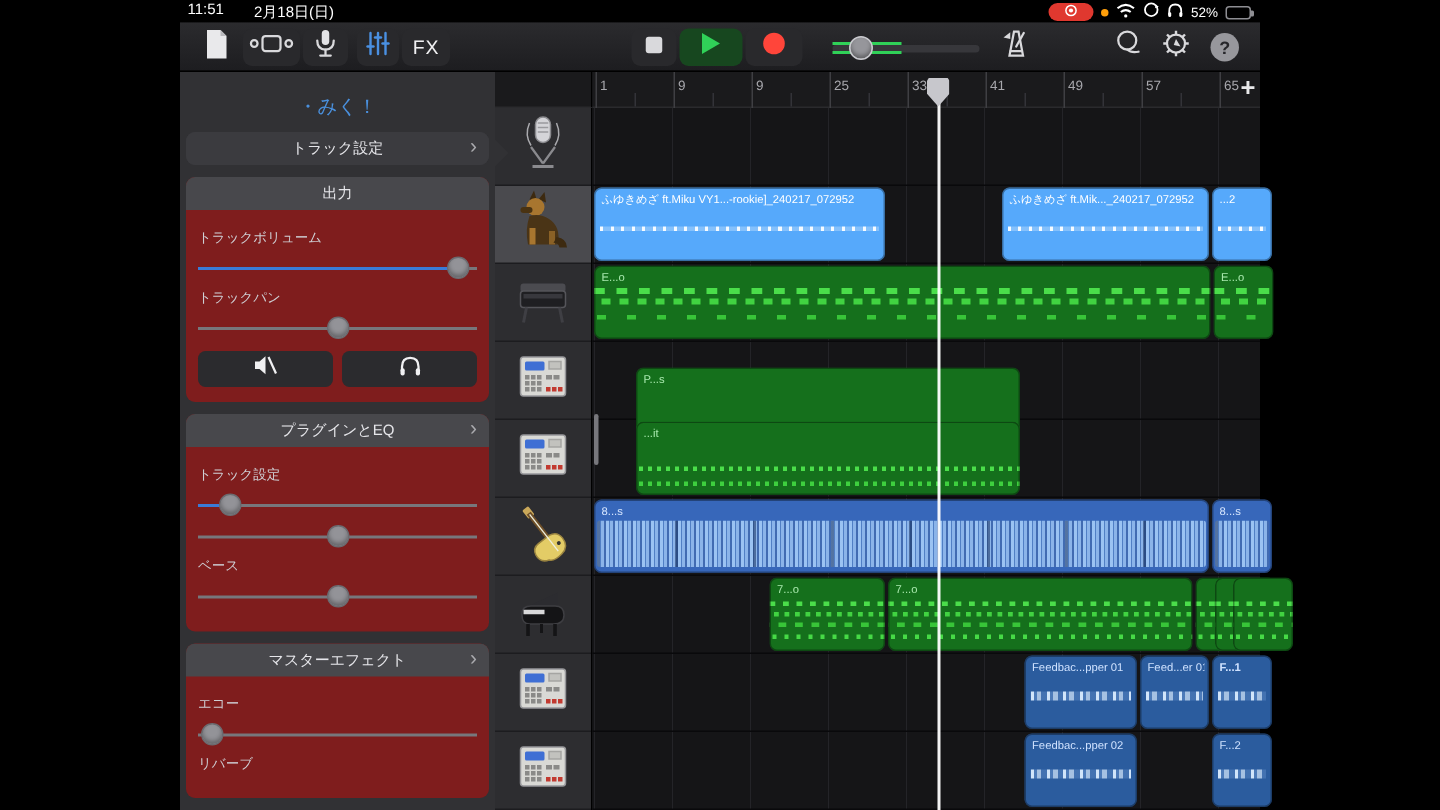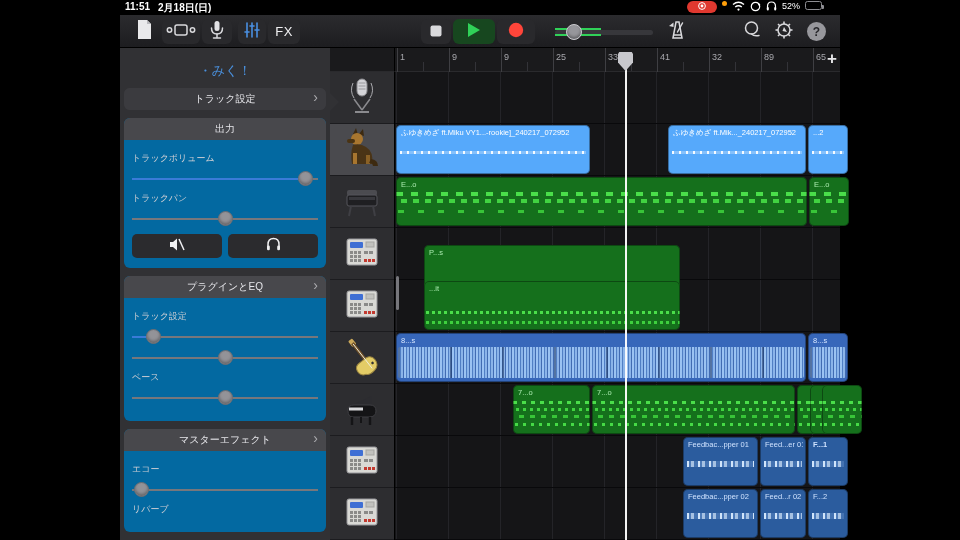--- a/index.html
+++ b/index.html
@@ -2,22 +2,22 @@
 <html><head>
 <meta charset="utf-8">
 <style>
   html,body{margin:0;padding:0;background:#000;}
   *{box-sizing:border-box;font-family:"Liberation Sans","DejaVu Sans",sans-serif;}
   #stage{position:relative;width:960px;height:540px;background:#000;overflow:hidden;}
   #app{position:absolute;left:120px;top:0;width:720px;height:540px;background:#101012;}
 
   
   #statusbar{position:absolute;left:0;top:0;width:720px;height:15px;background:#000;color:#fff;font-size:10px;}
-  #status-left{position:absolute;left:5px;top:1px;display:flex;gap:8px;font-weight:bold;}
-  #status-right{position:absolute;right:18px;top:1px;display:flex;gap:5px;}
+  #status-left{position:absolute;left:5px;top:1px;display:flex;gap:20px;font-weight:normal;}
+  #status-right{position:absolute;right:6px;top:1px;display:flex;align-items:center;gap:5px;}
   #rec-pill{width:30px;height:12px;border-radius:7px;background:#e0382f;display:flex;align-items:center;justify-content:center;}
   #orange-dot{width:5px;height:5px;border-radius:50%;background:#ff9f0a;}
   #battery-pct{font-size:9px;color:#fff;}
   #battery{position:relative;width:17px;height:9px;border:1px solid #8e8e93;border-radius:2.5px;padding:1px;}
   #battery .fill{width:52%;height:100%;background:#f7ce46;border-radius:1px;}
   #battery .nub{position:absolute;right:-3px;top:2.5px;width:2px;height:4px;background:#8e8e93;border-radius:0 1px 1px 0;}
 
   
   #toolbar{position:absolute;left:0;top:15px;width:720px;height:33px;background:linear-gradient(#2b2b2e,#1d1d20);border-bottom:1px solid #000;}
   .tb-item{position:absolute;top:4px;height:25px;display:flex;align-items:center;justify-content:center;}
@@ -26,21 +26,21 @@
   #play-btn{background:#17471f;}
   #help-btn{width:19px;height:19px;border-radius:50%;background:#97979c;color:#26262a;font-size:12px;font-weight:bold;top:7px;}
   #transport-slider{position:absolute;left:435px;top:11px;width:98px;height:13px;}
   #transport-slider .track{position:absolute;left:0;top:4px;width:100%;height:5px;background:#37373b;border-radius:3px;}
   #transport-slider .fill{position:absolute;left:0;top:2px;width:46px;height:8px;border-top:2px solid #30d158;border-bottom:2px solid #30d158;}
   #transport-slider .knob{position:absolute;left:11px;top:-2px;width:16px;height:16px;border-radius:50%;background:#96969b;border:1px solid #c9c9ce;box-shadow:inset 0 -2px 3px rgba(0,0,0,.35);}
 
   
   #panel{position:absolute;left:0;top:48px;width:210px;height:492px;background:#313134;color:#d2d2d6;}
   #panel-title{margin:14px 0 8px;text-align:center;color:#4a90dd;font-size:13px;}
-  .card{margin:0 4px 8px;border-radius:6px;overflow:hidden;background:#0369a1;}
+  .card{margin:0 4px 8px;border-radius:6px;overflow:hidden;background:#7f1d1d;}
   .card-header{position:relative;height:22px;background:#48484c;color:#e6e6ea;font-size:10px;display:flex;align-items:center;justify-content:center;}
   .chev{position:absolute;right:8px;top:1px;color:#aaaaae;font-size:14px;}
   .card-body{padding:8px 8px 10px;}
   .ctl-label{font-size:9px;color:#cfcfd4;margin:4px 0 6px;}
   .slider{position:relative;height:15px;margin-bottom:6px;}
   .slider .track{position:absolute;left:0;right:0;top:7px;height:1.5px;background:#77777c;}
   .slider .fill{position:absolute;left:0;top:7px;height:1.5px;background:#3a7bd8;}
   .slider .knob{position:absolute;top:0;width:15px;height:15px;border-radius:50%;background:#939398;border:1px solid #6b6b70;box-shadow:inset 0 -2px 3px rgba(0,0,0,.3);}
   #btn-row{display:flex;gap:6px;margin-top:8px;}
   .icon-btn{flex:1;height:24px;background:#2b2b2e;border-radius:5px;display:flex;align-items:center;justify-content:center;}
@@ -482,24 +482,24 @@
           <span class="tick-major" style="left:158px"></span>
           <span class="tick-label" style="left:161px">25</span>
           <span class="tick-minor" style="left:184px"></span>
           <span class="tick-major" style="left:210px"></span>
           <span class="tick-label" style="left:213px">33</span>
           <span class="tick-minor" style="left:236px"></span>
           <span class="tick-major" style="left:262px"></span>
           <span class="tick-label" style="left:265px">41</span>
           <span class="tick-minor" style="left:288px"></span>
           <span class="tick-major" style="left:314px"></span>
-          <span class="tick-label" style="left:317px">32</span>
+          <span class="tick-label" style="left:317px">49</span>
           <span class="tick-minor" style="left:340px"></span>
           <span class="tick-major" style="left:366px"></span>
-          <span class="tick-label" style="left:369px">89</span>
+          <span class="tick-label" style="left:369px">57</span>
           <span class="tick-minor" style="left:392px"></span>
           <span class="tick-major" style="left:418px"></span>
           <span class="tick-label" style="left:421px">65</span>
         </div>
     <div id="lanes">
           <div class="lane"></div>
           <div class="lane">
             <div class="region c-blue-bright pattern-wave-thin" style="left: 1px; width: 194px;">
               <span class="lbl">ふゆきめざ ft.Miku VY1...-rookie]_240217_072952</span>
             </div>
@@ -560,23 +560,20 @@
             <div class="region c-blue-dark pattern-wave-mid" style="left: 365px; width: 46px;">
               <span class="lbl">Feed...er 01</span>
             </div>
             <div class="region c-blue-dark pattern-wave-mid" style="left: 413px; width: 27px; font-weight: bold;">
               <span class="lbl">F...1</span>
             </div>
           </div>
           <div class="lane">
             <div class="region c-blue-dark pattern-wave-mid" style="left: 288px; width: 75px;">
               <span class="lbl">Feedbac...pper 02</span>
-            </div>
-            <div class="region c-blue-dark pattern-wave-mid" style="left: 365px; width: 46px;">
-              <span class="lbl">Feed...r 02</span>
             </div>
             <div class="region c-blue-dark pattern-wave-mid" style="left: 413px; width: 27px;">
               <span class="lbl">F...2</span>
             </div>
           </div>
         </div>
     <div id="playhead-line" style="left: 230px;"></div>
     <div id="playhead-marker" style="left: 223px;"></div>
     <div id="v-scrollbar"></div>
   </div>

